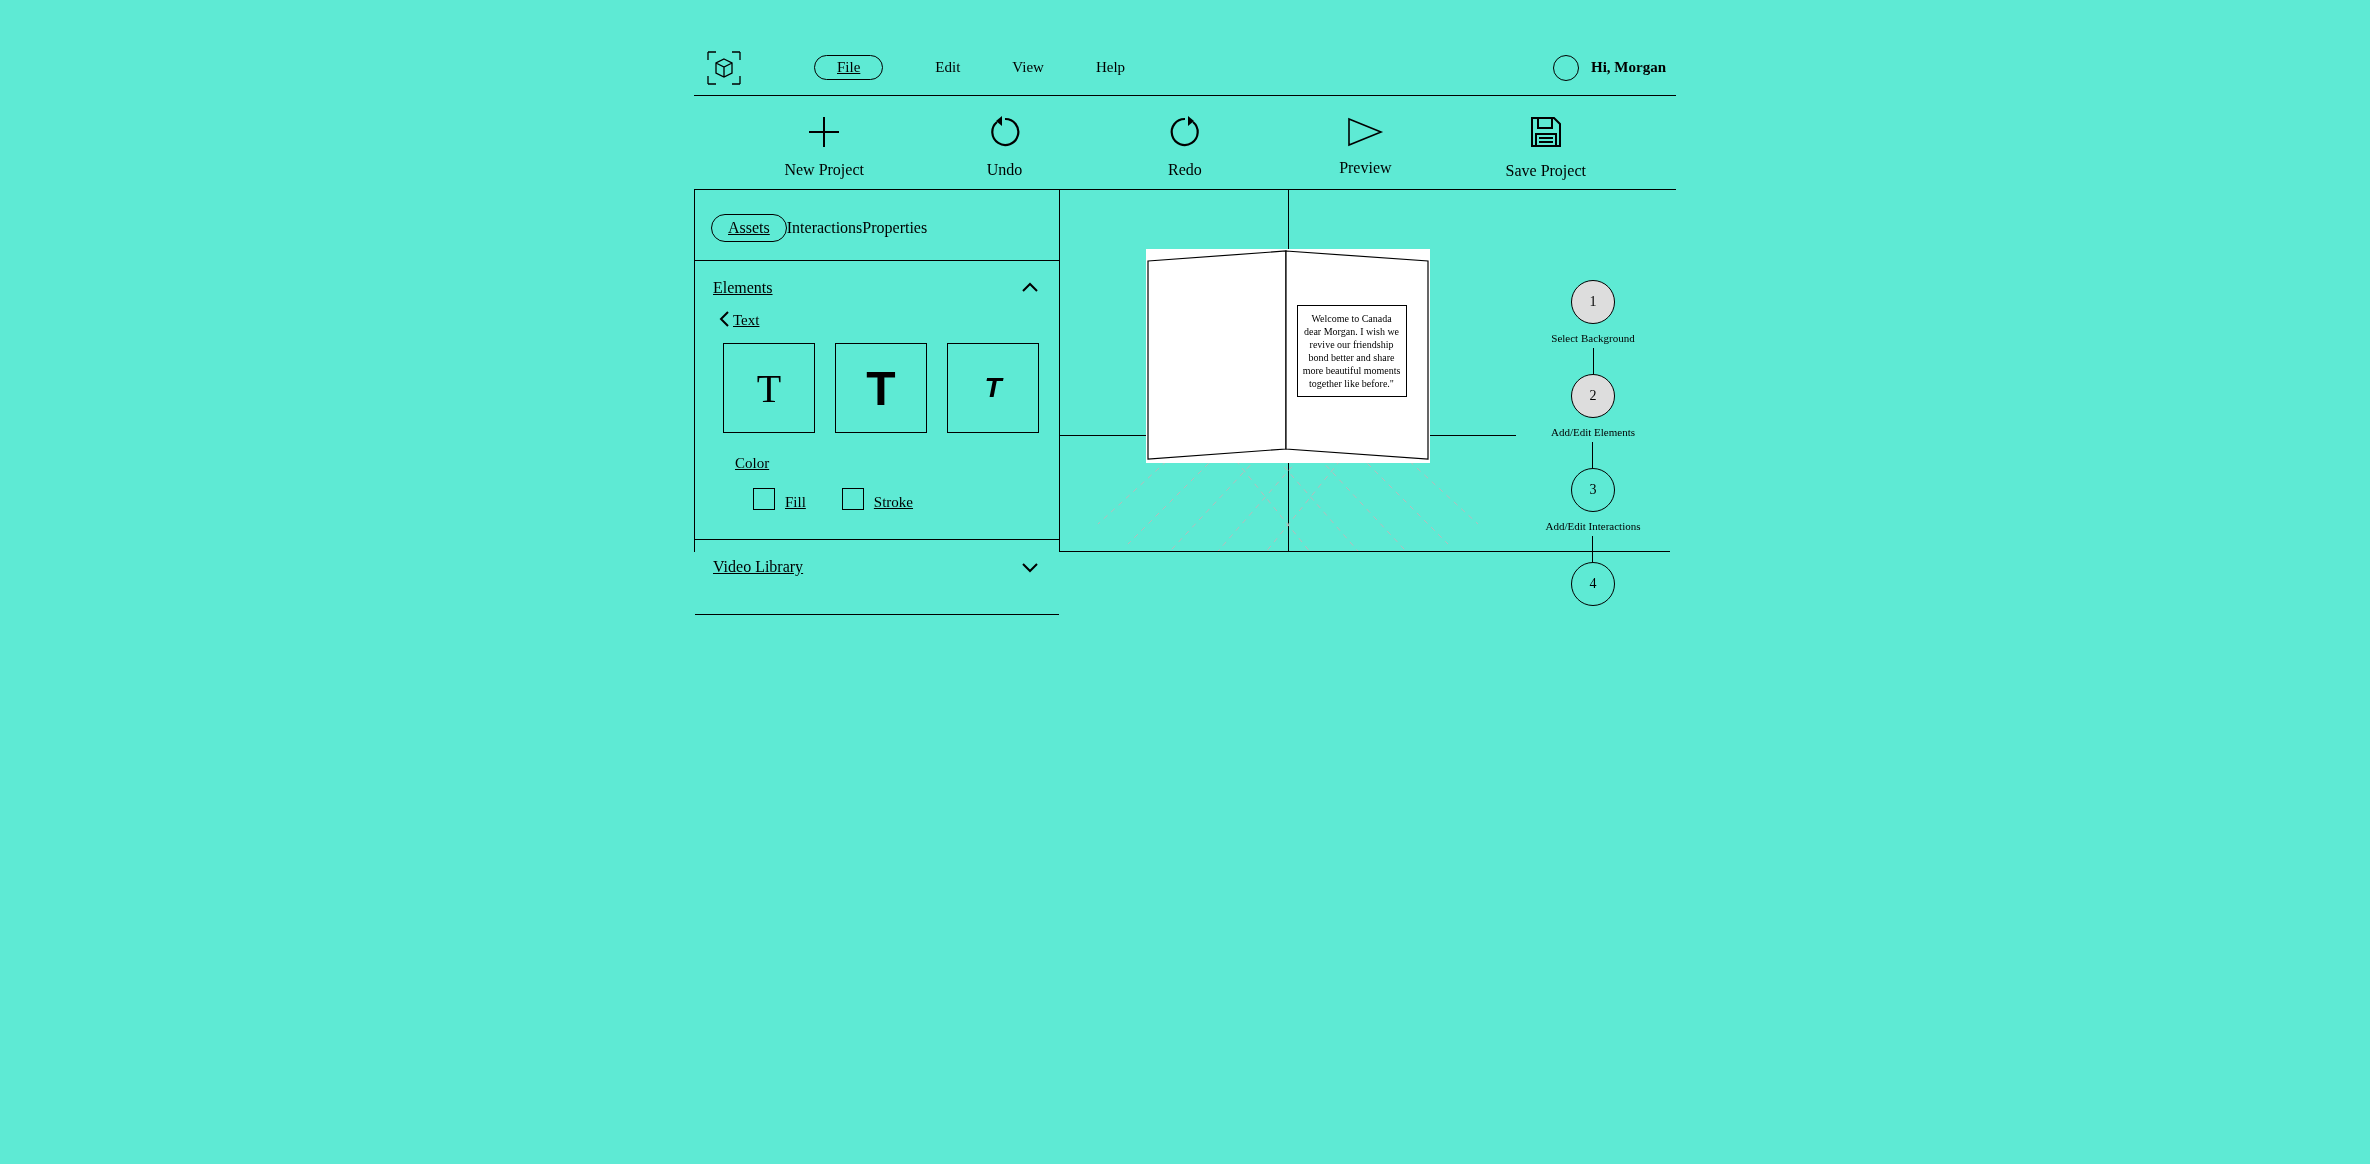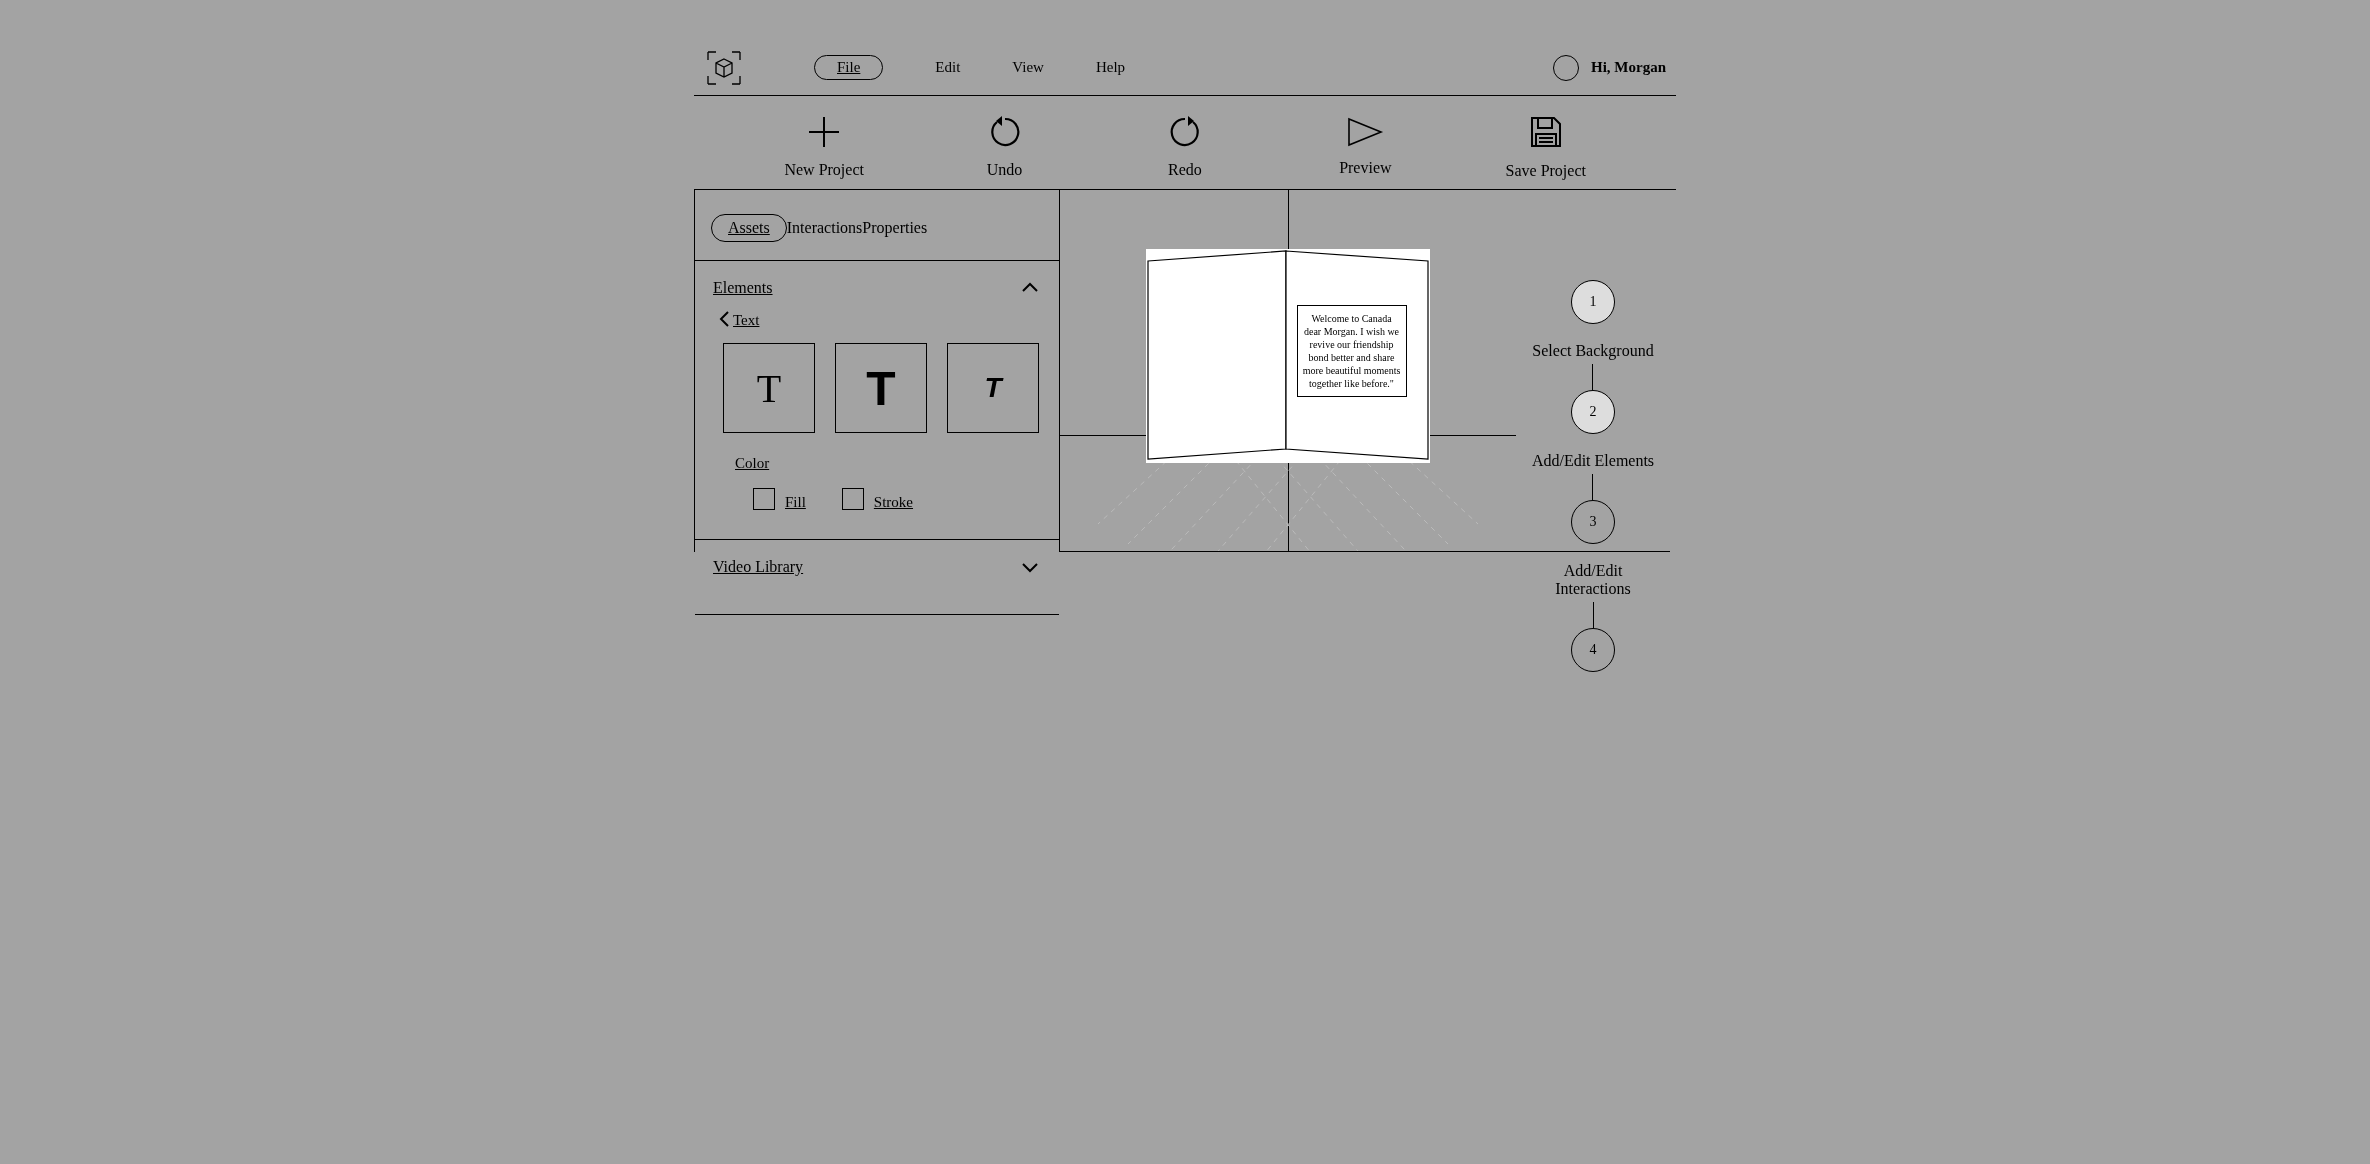--- a/index.html
+++ b/index.html
@@ -6,21 +6,21 @@
   body {
     font-family: "Comic Sans MS", "Segoe Script", cursive;
     background: #000;
     display: flex;
     justify-content: center;
     align-items: flex-start;
   }
   .canvas {
     width: 2370px;
     height: 1164px;
-    background: #a3a3a3;
+    background: #5eead4;
     display: flex;
     justify-content: center;
   }
   .app {
     width: 982px;
     height: 512px;
     margin-top: 40px;
     font-size: 15px;
     color: #000;
     display: flex;
@@ -145,21 +145,21 @@
      border-bottom: 1.2px solid #000;
      margin-right: 6px;
   }
   .step { display: flex; flex-direction: column; align-items: center; }
   .step-circle {
     width: 44px; height: 44px; border: 1.2px solid #000; border-radius: 50%;
     display: flex; align-items: center; justify-content: center;
     font-size: 14px; cursor: pointer;
   }
   .step-circle.filled { background: #ddd; }
-  .step-label { font-size: 16px; margin-top: 18px; text-align: center; }
+  .step-label { font-size: 11px; margin-top: 8px; text-align: right; }
   .step-line { width: 0; height: 26px; border-left: 1.2px solid #000; margin: 4px 0 0; }
 </style>
 </head>
 <body>
 
 <div class="canvas">
     <div class="app">
 
   <div class="menubar">
     <div class="logo-box">

